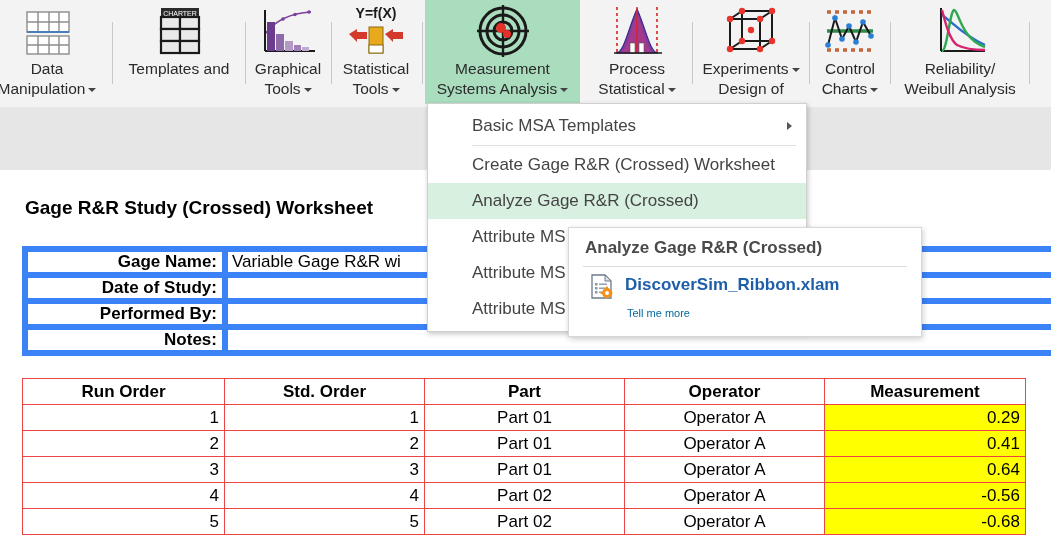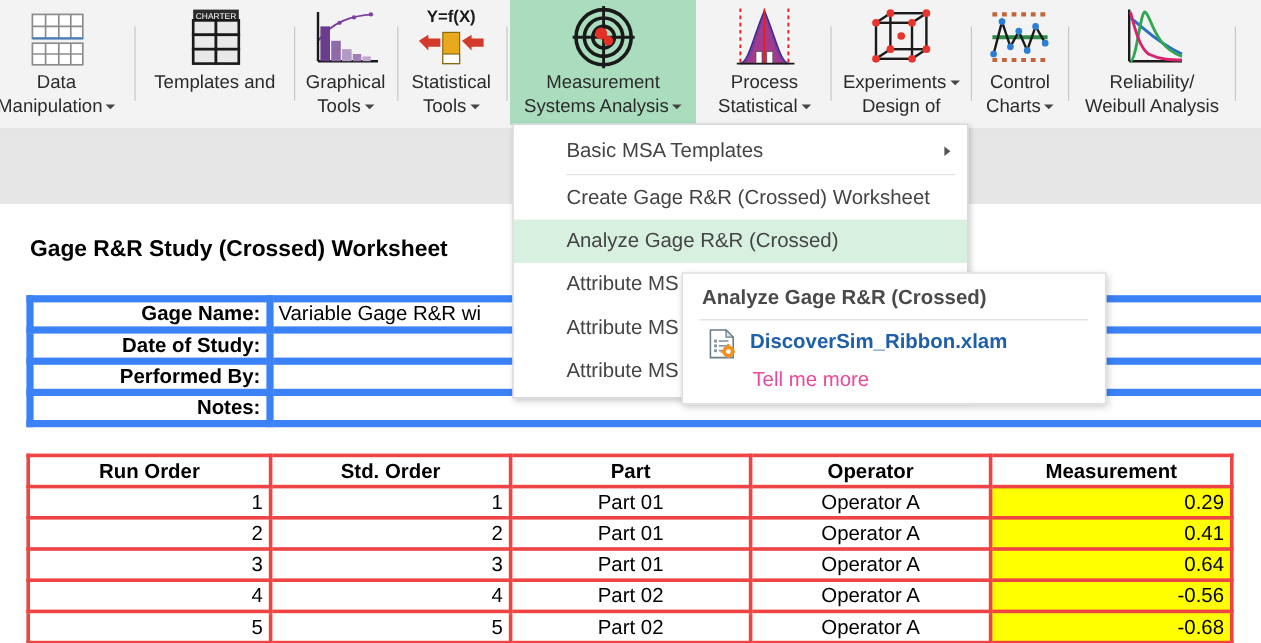--- a/index.html
+++ b/index.html
@@ -99,21 +99,21 @@
   }
   .info-label { width: 200px; text-align: right; font-weight: bold; padding-right: 5px !important; }
   .info-value { text-align: left; }
 
   
   .data-table {
     position: absolute; left: 22px; top: 208px; width: 1003px;
     border-collapse: collapse; table-layout: fixed;
   }
   .data-table th, .data-table td {
-    border: 3px solid #ef4444; height: 26px; box-sizing: border-box;
+    border: 1px solid #ef4444; height: 26px; box-sizing: border-box;
     font-size: 17px; color: #000; padding: 0 5px;
   }
   .data-table th { font-weight: bold; text-align: center; background: #fff; }
   .td-num { text-align: right; }
   .td-txt { text-align: center; }
   .meas { background: #ffff00; text-align: right; }
 
   
   .menu {
     position: absolute; left: 427px; top: 103px; width: 380px;
@@ -153,21 +153,21 @@
   .tip-rule {
     position: absolute; left: 14px; right: 14px; top: 38px; height: 1px; background: #dcdcdc;
   }
   .tip-file {
     position: absolute; left: 56px; top: 47px;
     font-size: 17px; font-weight: bold; color: #1f5fa9;
   }
   .tip-icon { position: absolute; left: 20px; top: 46px; width: 28px; height: 26px; }
   .tip-more {
     position: absolute; left: 58px; top: 79px;
-    font-size: 17px; color: #ec4899;
+    font-size: 11px; color: #0369a1;
   }
 </style>
 </head>
 <body>
 
 <div id="root">
 
   <div class="ribbon">
     <div class="ribbon-inner">
 

